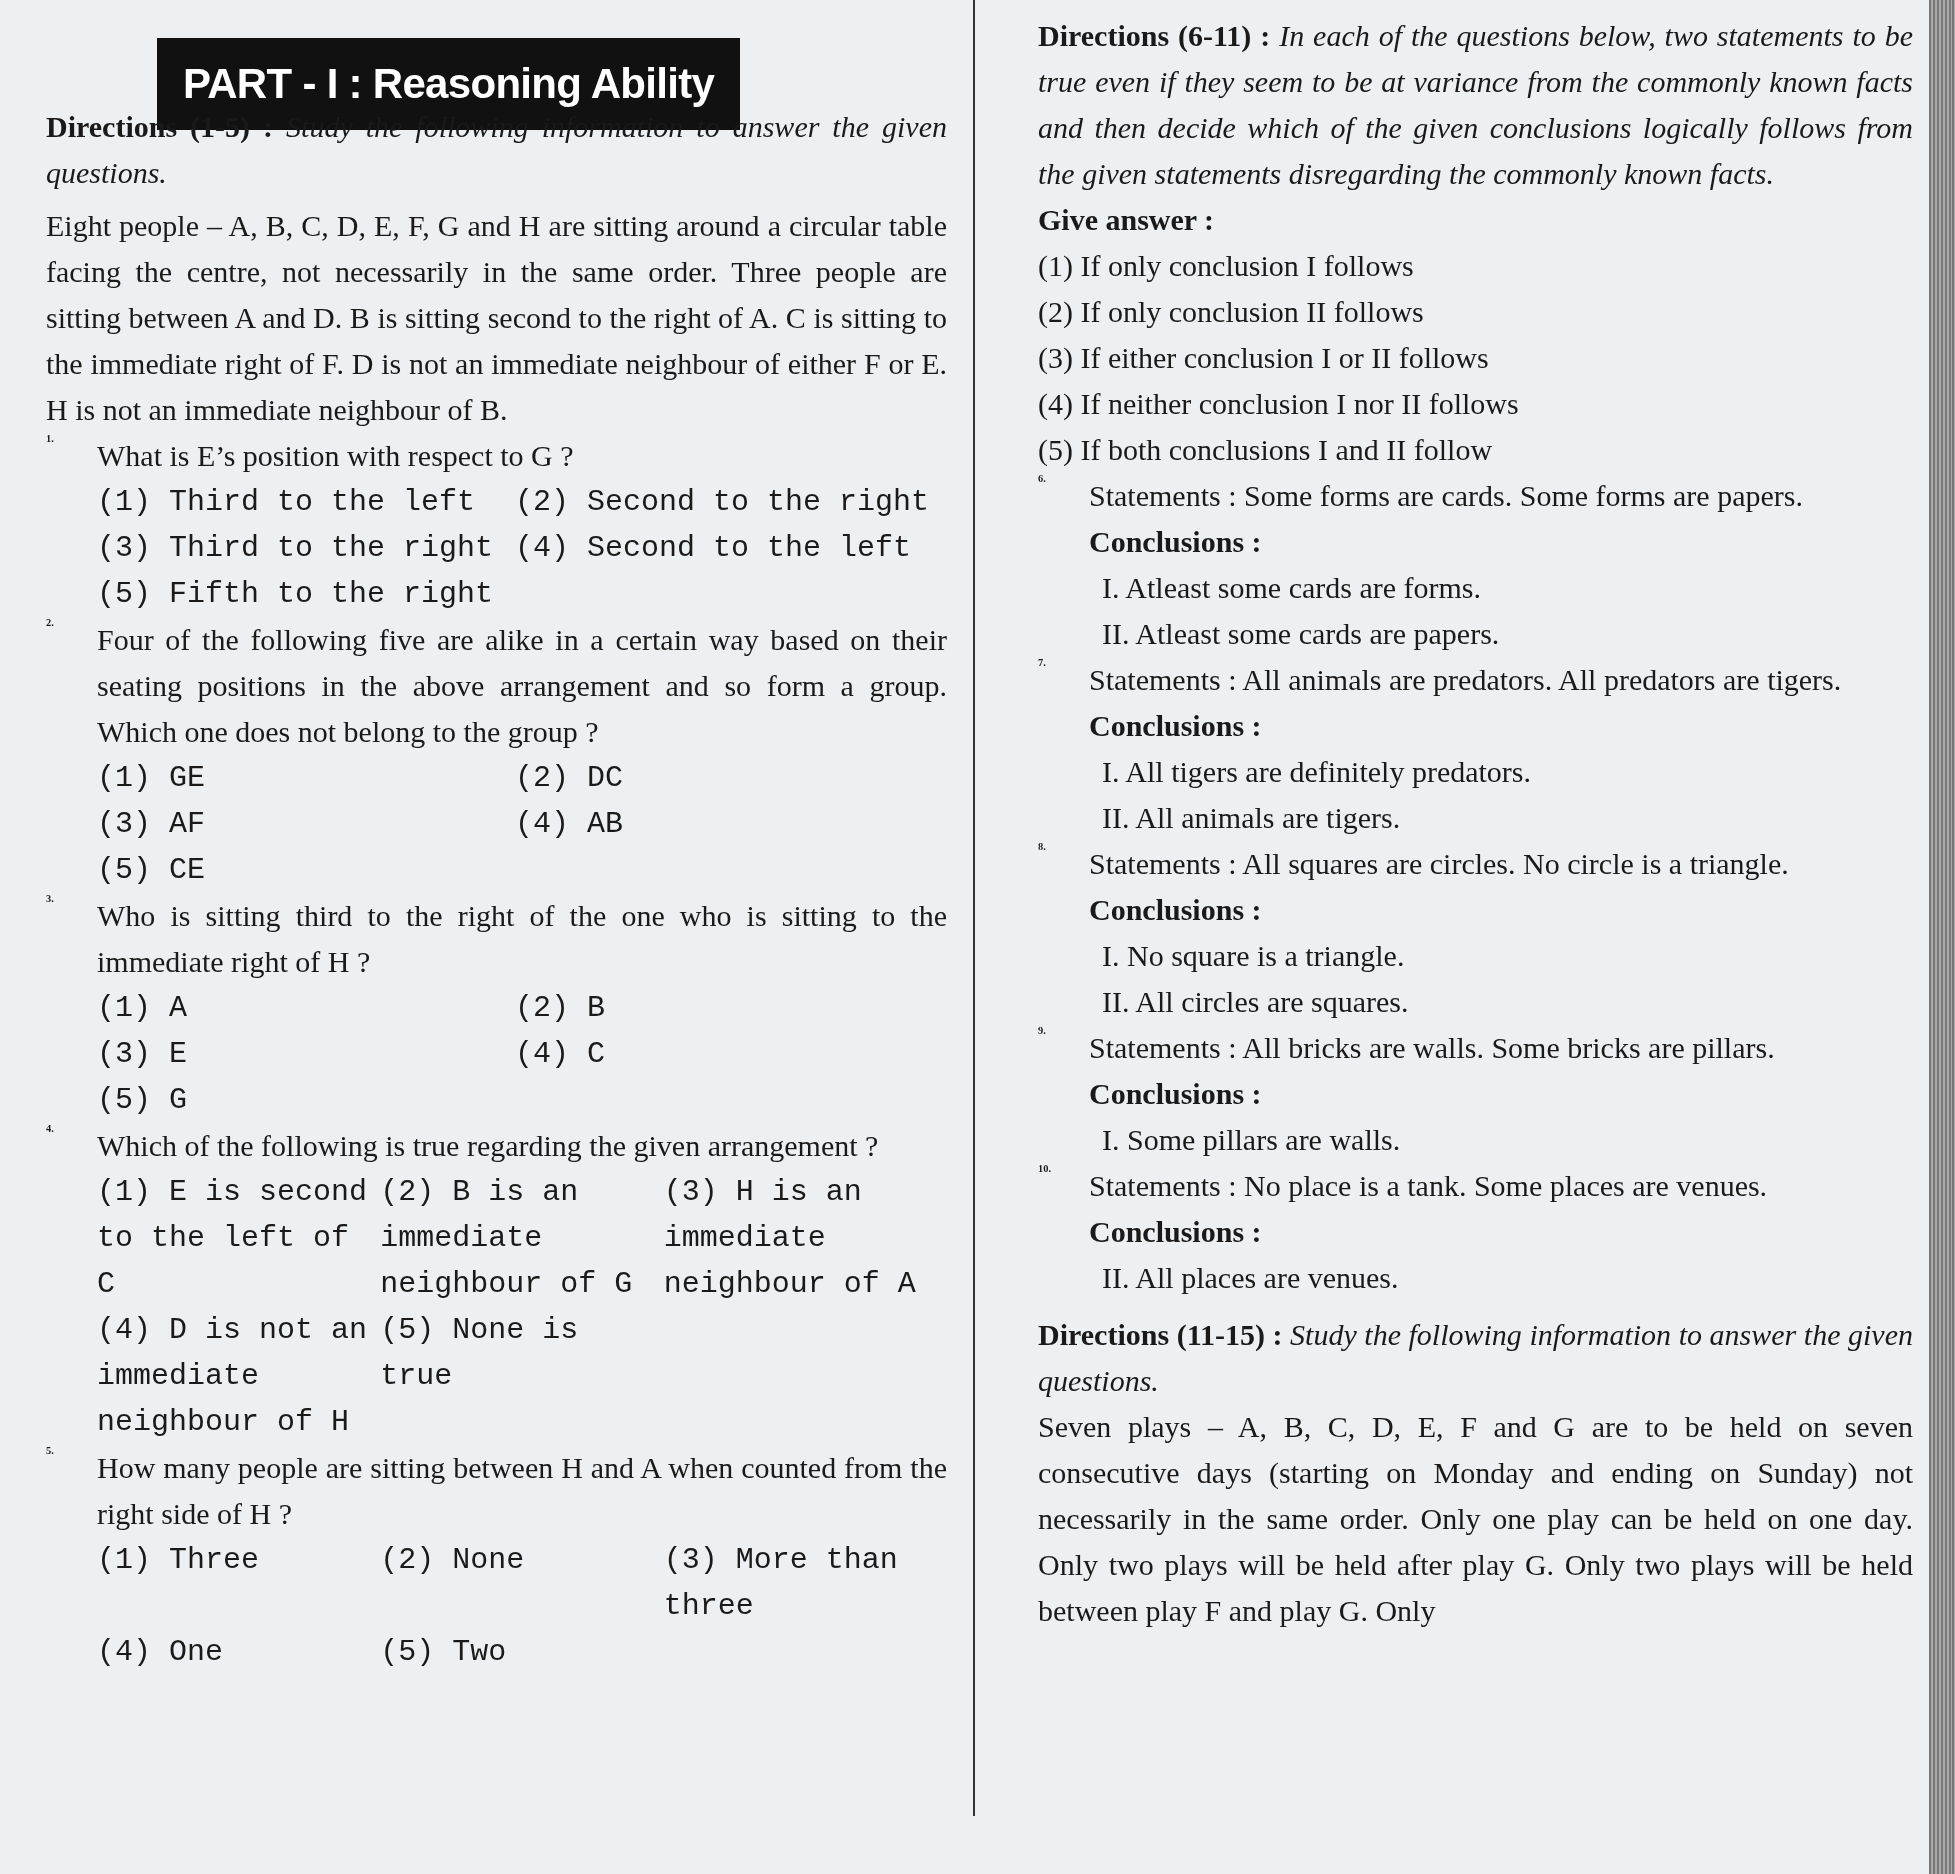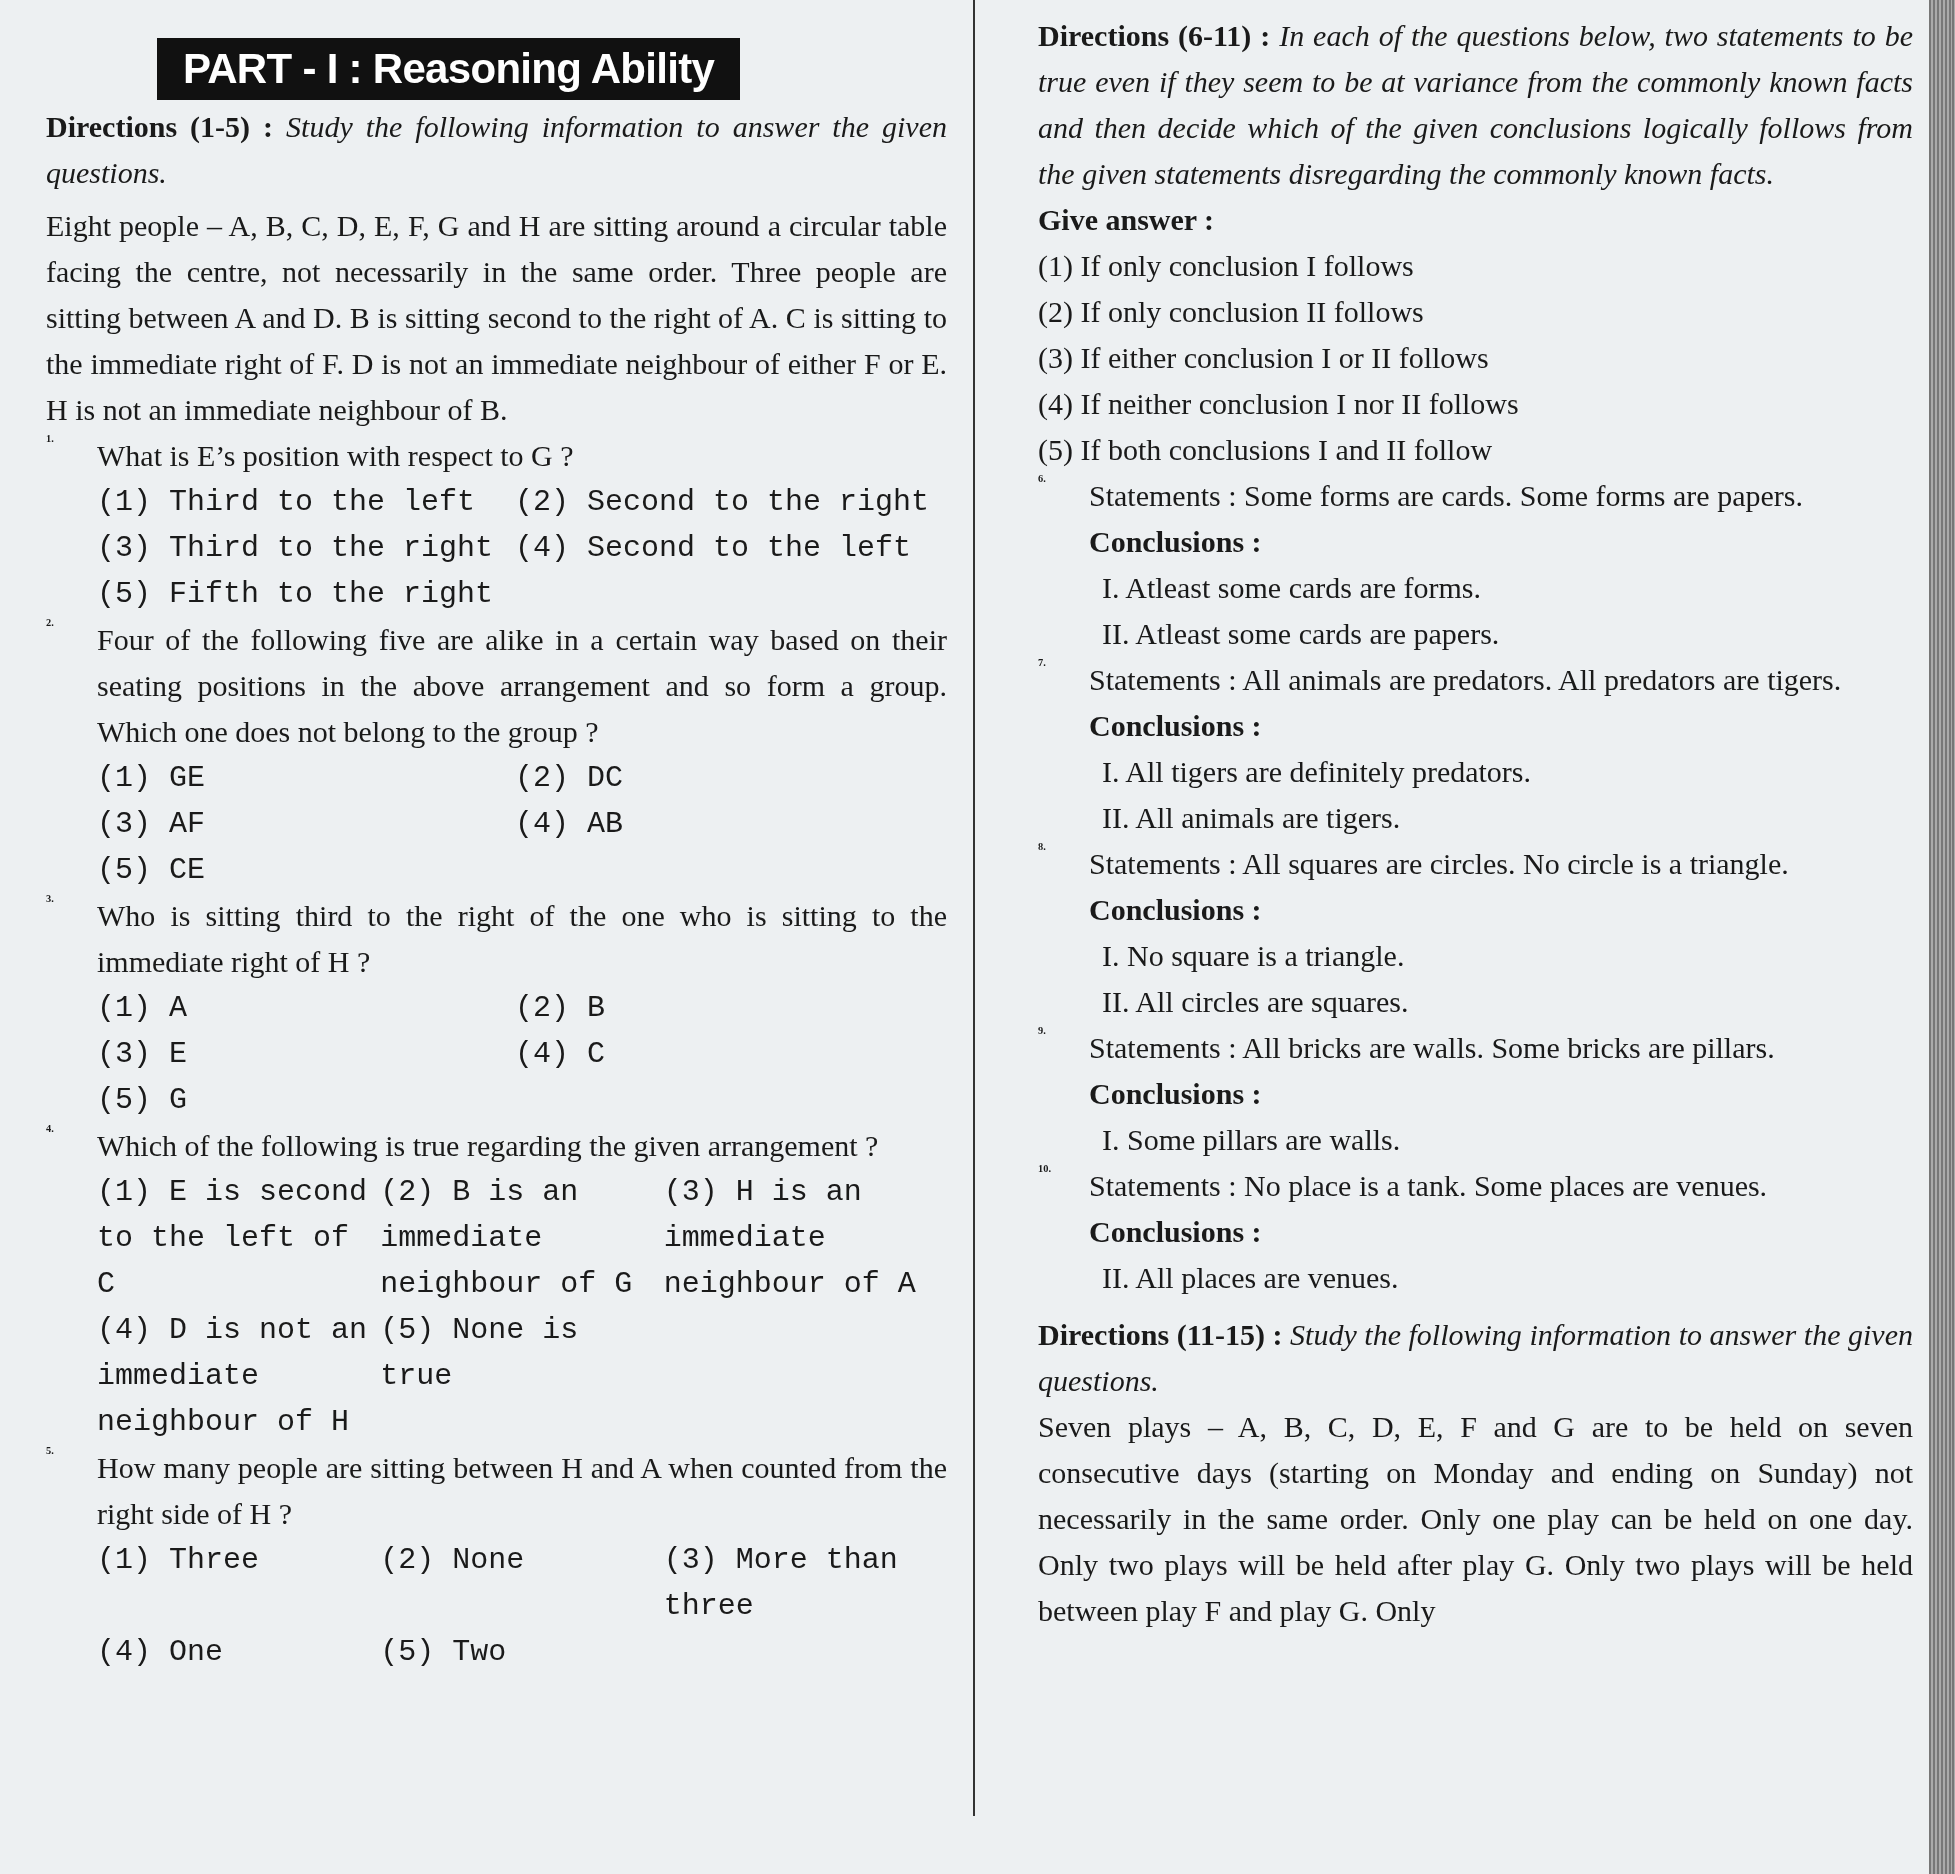--- a/index.html
+++ b/index.html
@@ -2,21 +2,21 @@
 <html style="font-size:10.4px"><head>
 <meta charset="utf-8">
 <style>
   html, body { margin:0; padding:0; }
   body { width:1955px; height:1875px; background:#edf0f2; font-family:"Liberation Serif", serif; color:#1a1a1a; position:relative; overflow:hidden; }
   .col { position:absolute; top:0; }
   .left { left:46px; width:901px; }
   .right { left:1038px; width:875px; }
   .divider { position:absolute; left:973px; top:0; width:2px; height:1816px; background:#333; }
   .edge { position:absolute; right:0; top:0; width:26px; height:1875px; background:repeating-linear-gradient(90deg,#777 0 2px,#aaa 2px 3.9px); }
-  .title { position:absolute; left:157px; top:38px; background:#111; color:#fff; font-family:"Liberation Sans", sans-serif; font-weight:bold; font-size:42px; padding:7px 26px; letter-spacing:-0.7px; }
+  .title { position:absolute; left:157px; top:38px; background:#111; color:#fff; font-family:"Liberation Sans", sans-serif; font-weight:bold; font-size:42px; padding:22px 26px; letter-spacing:-0.7px; }
   p { margin:0; font-size:30px; line-height:46px; text-align:justify; }
   .dir b { font-weight:bold; }
   .dir i { }
   .q { position:relative; padding-left:51px; }
   .qn { position:absolute; left:0; font-weight:bold; }
   .opts { display:grid; grid-template-columns:418px 1fr;font-family:Liberation Mono, monospace; }
   .opts.single { grid-template-columns:1fr 1fr 1fr; }
   .opt { font-size:30px; line-height:46px; }
   .right p { font-size:30px; line-height:46px; }
   .concl { padding-left:13px; }

